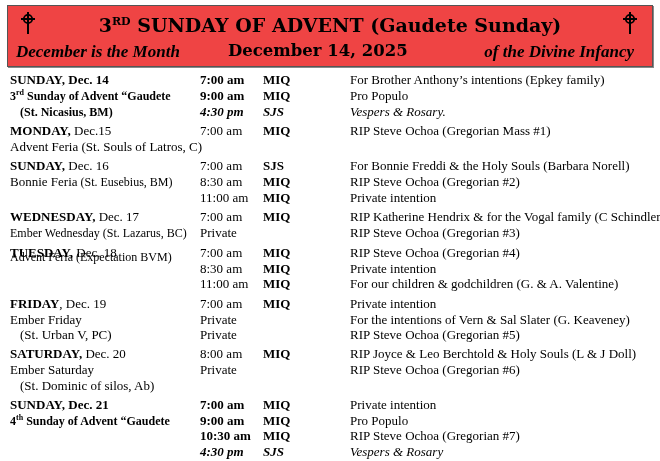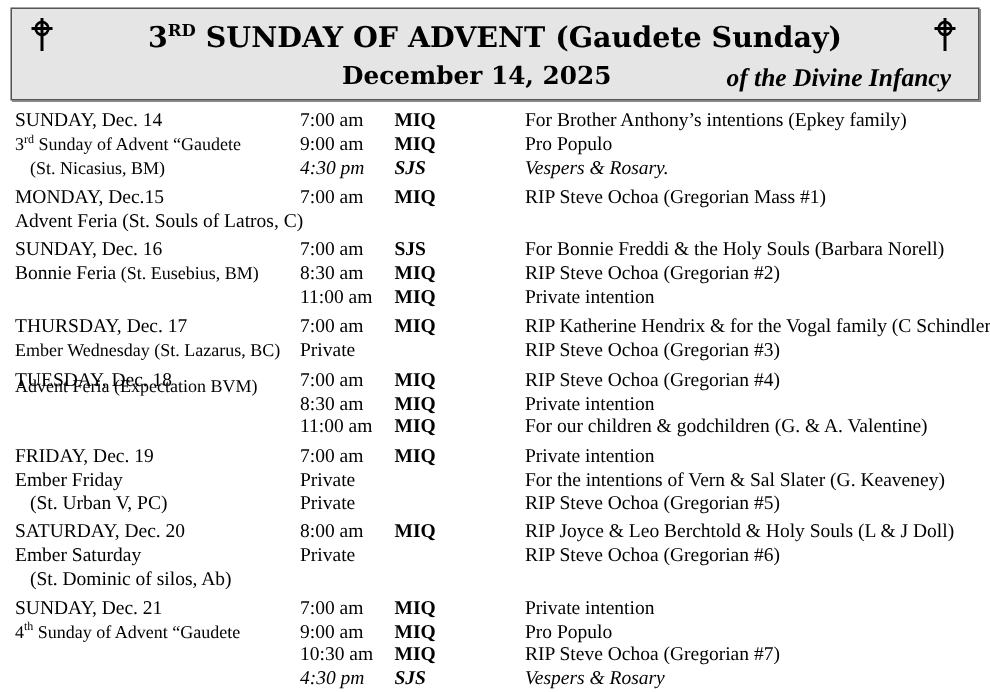--- a/index.html
+++ b/index.html
@@ -1,52 +1,53 @@
 <!DOCTYPE html>
 <html><head>
 <meta charset="utf-8">
 <style>
   html, body { margin:0; padding:0; background:#ffffff; }
   body { width:660px; height:461px; position:relative; overflow:hidden; font-family:"Liberation Serif", serif; color:#000; }
-  .header { position:absolute; left:7px; top:5px; width:644px; height:60px; border:1px solid #555; box-shadow: 1px 1px 0 #888; background:#e5e5e5; }
+  .header { position:absolute; left:7px; top:5px; width:644px; height:60px; border:1px solid #555; box-shadow: 1px 1px 0 #888; background:#ef4444; }
   .cross { position:absolute; top:6px; width:16px; height:22px; }
   .cross.left { left:12px; }
   .cross.right { right:14px; }
   .title { position:absolute; left:0; right:0; top:8px; text-align:center; font-family:"DejaVu Serif", serif; font-weight:bold; font-size:19px; letter-spacing:0px; }
   .title sup { font-size:11px; vertical-align: 7px; }
   .sub-left { position:absolute; left:8px; top:36px; font-style:italic; font-weight:bold; font-size:17px; }
   .sub-center { position:absolute; left:220px; top:35px; font-family:"DejaVu Serif", serif; font-weight:bold; font-size:16.5px;text-align:right; }
   .sub-right { position:absolute; right:18px; top:36px; font-style:italic; font-weight:bold; font-size:17px; }
 
   .line { position:absolute; font-size:13px; line-height:16px; white-space:nowrap; }
   .c-day { left:10px; }
   .c-time { left:200px; }
   .c-loc { left:263px; font-weight:bold; }
   .c-int { left:350px; }
-  .b { font-weight:normal;text-align:center; }
+  .b { font-weight:bold;text-align:center; }
   .i { font-style:italic; }
   .sm { font-size:12px; }
   .ind { left:20px; }
   sup { font-size:8px; vertical-align:5px; line-height:0; }
 </style>
 </head>
 <body>
 
 <div class="header">
   <svg class="cross left" viewBox="0 0 16 22">
     <circle cx="8" cy="7" r="4.2" fill="none" stroke="#000" stroke-width="1.8"></circle>
     <rect x="7" y="0" width="2" height="22" fill="#000"></rect>
     <rect x="1" y="6" width="14" height="2" fill="#000"></rect>
   </svg>
   <div class="title"><span>3</span><sup>RD</sup><span> SUNDAY OF ADVENT (Gaudete Sunday)</span></div>
   <svg class="cross right" viewBox="0 0 16 22">
     <circle cx="8" cy="7" r="4.2" fill="none" stroke="#000" stroke-width="1.8"></circle>
     <rect x="7" y="0" width="2" height="22" fill="#000"></rect>
     <rect x="1" y="6" width="14" height="2" fill="#000"></rect>
   </svg>
+  <div class="sub-left">December is the Month</div>
   <div class="sub-center">December 14, 2025</div>
   <div class="sub-right">of the Divine Infancy</div>
 </div>
 
 <div>
   <div class="line c-day b" style="top:72px">SUNDAY, Dec. 14</div>
   <div class="line c-day b sm" style="top:88px"><span>3</span><sup>rd</sup><span> Sunday of Advent “Gaudete</span></div>
   <div class="line c-day ind b sm" style="top:104px">(St. Nicasius, BM)</div>
   <div class="line c-time b" style="top:72px">7:00 am</div>
   <div class="line c-loc" style="top:72px">MIQ</div>
@@ -75,21 +76,21 @@
   <div class="line c-int" style="top:158px">For Bonnie Freddi &amp; the Holy Souls (Barbara Norell)</div>
   <div class="line c-time" style="top:174px">8:30 am</div>
   <div class="line c-loc" style="top:174px">MIQ</div>
   <div class="line c-int" style="top:174px">RIP Steve Ochoa (Gregorian  #2)</div>
   <div class="line c-time" style="top:190px">11:00 am</div>
   <div class="line c-loc" style="top:190px">MIQ</div>
   <div class="line c-int" style="top:190px">Private intention</div>
 </div>
 
 <div>
-  <div class="line c-day" style="top:209px"><span class="b">THURSDAY,</span><span> Dec. 17</span></div>
+  <div class="line c-day" style="top:209px"><span class="b">WEDNESDAY,</span><span> Dec. 17</span></div>
   <div class="line c-day sm" style="top:225px">Ember Wednesday (St. Lazarus, BC)</div>
   <div class="line c-time" style="top:209px">7:00 am</div>
   <div class="line c-loc" style="top:209px">MIQ</div>
   <div class="line c-int" style="top:209px">RIP Katherine Hendrix &amp; for the Vogal family (C Schindler)</div>
   <div class="line c-time" style="top:225px">Private</div>
   <div class="line c-int" style="top:225px">RIP Steve Ochoa (Gregorian #3)</div>
 </div>
 
 <div>
   <div class="line c-day" style="top:245px"><span class="b">TUESDAY,</span><span> Dec. 18</span></div>

